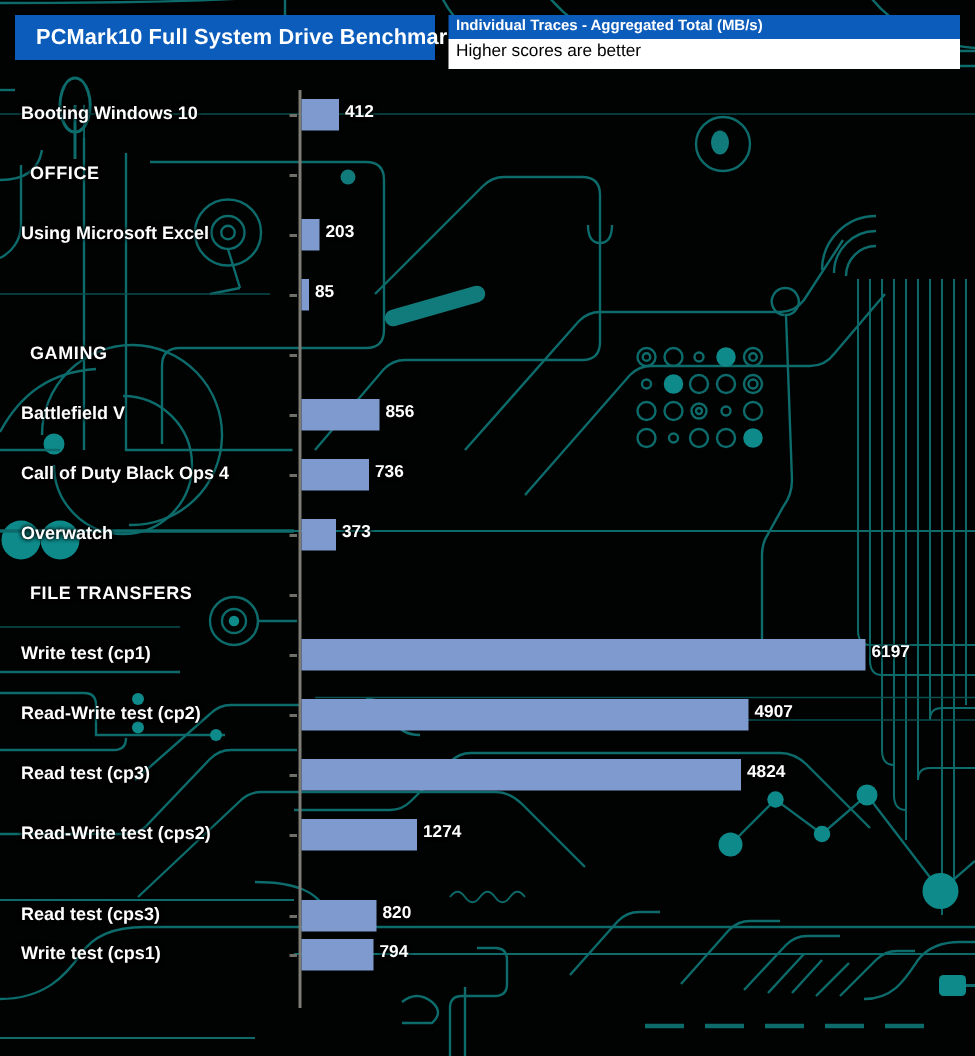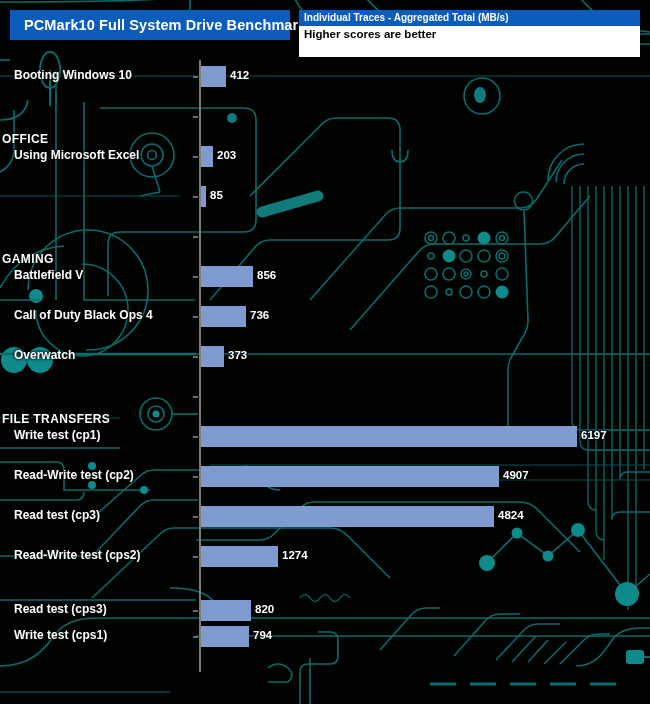--- a/index.html
+++ b/index.html
@@ -21,41 +21,41 @@
     font-size:14.5px;font-weight:bold;letter-spacing:.1px;
     white-space:nowrap;
   }
   .hdr-right{position:absolute;left:299px;top:10px;width:341px;}
   .hdr-right .bar1{
     background:#0b5cbb;color:#fff;font-size:10px;font-weight:bold;
     height:16px;line-height:16px;padding-left:5px;box-sizing:border-box;
     white-space:nowrap;overflow:hidden;
   }
   .hdr-right .bar2{
-    background:#ffffff;color:#000;font-size:11.5px;font-weight:bold;
-    height:31px;line-height:16px;padding-left:5px;box-sizing:border-box;
+    background:#ffffff;color:#000;font-size:11.5px;font-weight:normal;
+    height:20px;line-height:16px;padding-left:5px;box-sizing:border-box;
     white-space:nowrap;overflow:hidden;
   }
 
   
   .plot{position:absolute;left:0;top:54px;width:650px;height:620px;}
   .axis-line{
     position:absolute;left:199px;top:6px;width:2px;height:612px;
     background:#7d7d75;
   }
   .tick-y{position:absolute;left:193px;width:5px;height:2px;background:#6f6f68;}
 
   .row{position:absolute;left:0;height:40px;width:650px;}
   .row-label{
     position:absolute;left:10px;top:11px;color:#fff;
     font-size:12px;font-weight:bold;white-space:nowrap;
     text-shadow:0 0 3px #000,0 0 3px #000;
   }
   .row-label.indent{left:14px;}
-  .row-label.cat{left:2px;letter-spacing:.4px;margin-top:24px;}
+  .row-label.cat{left:20px;letter-spacing:.4px;}
   .bar{
     position:absolute;left:201px;top:9px;height:21px;
     background:#7e9acf;border:0;
   }
   .bar-val{
     position:absolute;top:12px;color:#fff;font-size:11.5px;font-weight:bold;
     white-space:nowrap;text-shadow:0 0 3px #000,0 0 3px #000;
   }
 </style>
 </head>

